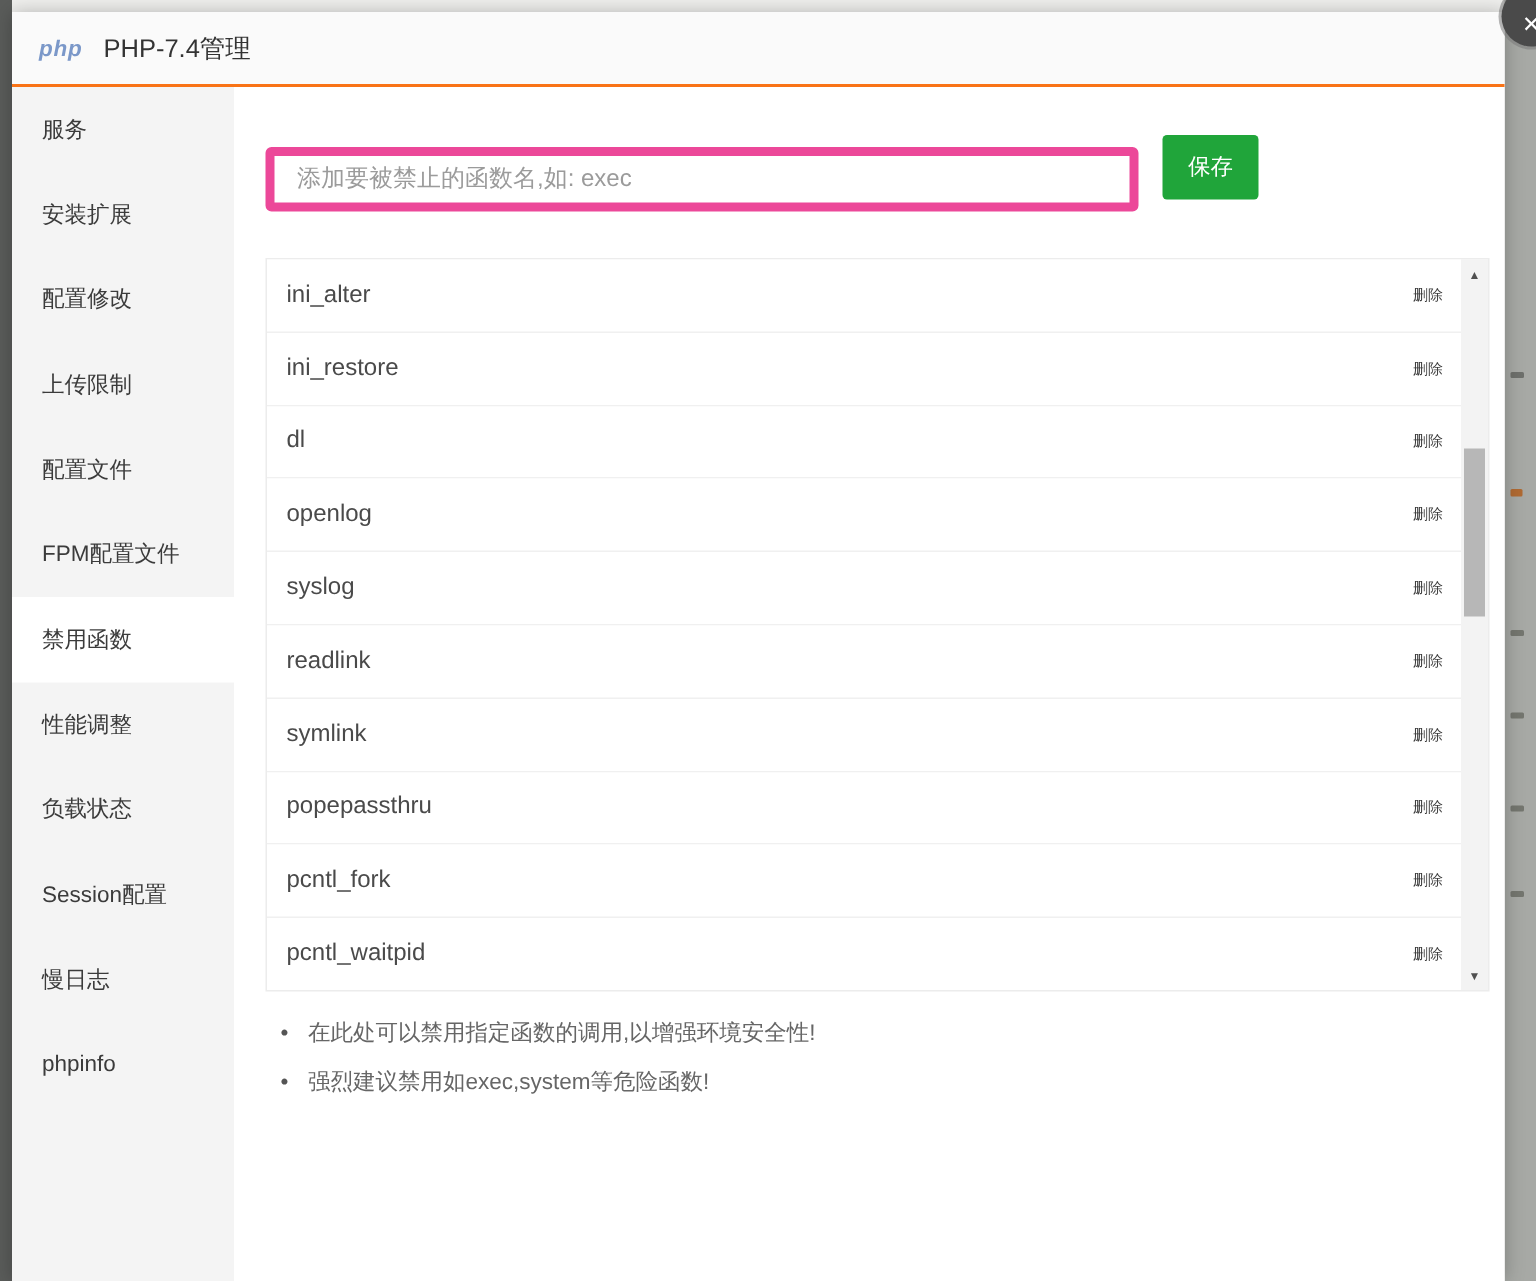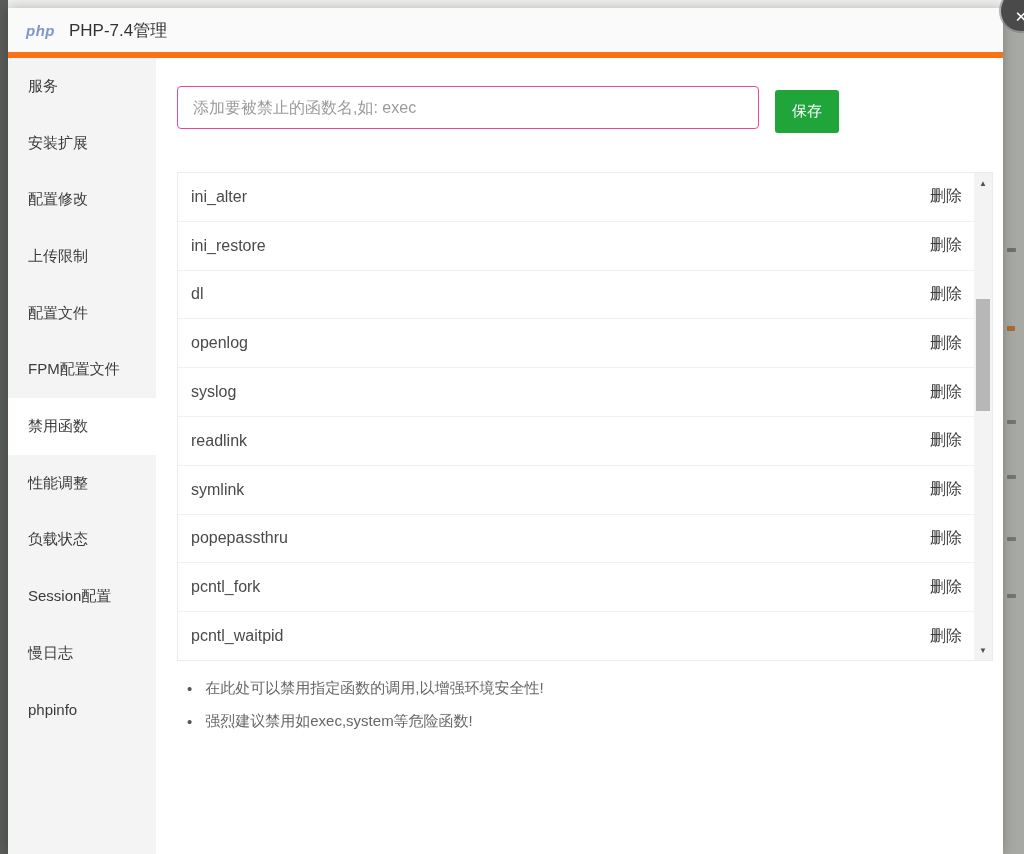--- a/index.html
+++ b/index.html
@@ -10,53 +10,53 @@
   
   .backdrop-top { position:absolute; left:0; top:0; width:1024px; height:8px; background:#f0f0ee; }
   .backdrop-left { position:absolute; left:0; top:0; width:8px; height:854px; background:#5a5c5a; }
   .backdrop-right { position:absolute; left:1003px; top:0; width:21px; height:854px; background:#a7a9a5; }
   .artifact { position:absolute; border-radius:1px; }
 
   
   .modal { position:absolute; left:8px; top:8px; width:995px; height:846px;
     background:#fff; box-shadow:0 0 12px rgba(0,0,0,0.25); }
   .modal-header { position:absolute; left:0; top:0; right:0; height:50px; background:#fafafa;
-    border-bottom:6px solid #f97316; display:flex; align-items:center; padding-left:18px; }
+    border-bottom:2px solid #f97316; display:flex; align-items:center; padding-left:18px; }
   .logo { font-style:italic; font-weight:bold; font-size:15px; color:#7b98c9; letter-spacing:0.5px; }
   .modal-title { margin-left:14px; font-size:17px; color:#333; }
   .close-btn { position:absolute; left:993px; top:-17px; width:40px; height:40px; border-radius:50%;
     background:#4a4a4a; box-shadow:0 0 0 2px rgba(120,120,120,0.55); color:#fff; z-index:30;
     display:flex; align-items:flex-end; justify-content:center; cursor:pointer; }
   .close-btn span { font-size:15px; font-weight:bold; line-height:1; padding-bottom:7px; }
 
   
   .sidebar { position:absolute; left:0; top:50px; width:148px; bottom:0; background:#f4f4f4; }
   .side-item { height:56.7px; display:flex; align-items:center; padding-left:20px;
     font-size:15px; color:#3b3b3b; cursor:pointer; }
   .side-item.active { background:#fff;align-items:center; }
 
   
   .content { position:absolute; left:148px; top:50px; right:0; bottom:0; background:#fff; }
-  .func-input { position:absolute; left:21px; top:28px; width:582px; height:43px;
-    border:1px solid #ec4899; border-radius:4px; padding:0 15px; font-size:16px; color:#333;
+  .func-input { position:absolute; left:21px; top:40px; width:582px; height:43px;
+    border:6px solid #ec4899; border-radius:4px; padding:0 15px; font-size:16px; color:#333;
     font-family:"Liberation Sans","DejaVu Sans",sans-serif; outline:none; }
   .func-input::placeholder { color:#9b9b9b; }
   .save-btn { position:absolute; left:619px; top:32px; width:64px; height:43px; border:none;
     border-radius:3px; color:#fff; font-size:15px; cursor:pointer;
     font-family:"Liberation Sans","DejaVu Sans",sans-serif; }
 
   
   .func-list { position:absolute; left:21px; top:114px; width:816px; height:489px;
     border:1px solid #ececec; background:#fff; }
   .rows { position:absolute; left:0; top:0; right:18px; bottom:0; display:flex; flex-direction:column; }
   .row { flex:1; display:flex; align-items:center; justify-content:space-between;
     padding:0 12px 0 13px; border-bottom:1px solid #f0f0f0; background:#fff; }
   .row:last-child { border-bottom:none; }
   .fn-name { font-size:16px; color:#4a4a4a; }
-  .del-link { font-size:16px; color:#3d3d3d; cursor:pointer; }
+  .del-link { font-size:10px; color:#3d3d3d; cursor:pointer; }
 
   
   .vbar { position:absolute; right:0; top:0; width:18px; bottom:0; background:#f3f3f3; }
   .vbar-arrow { position:absolute; left:0; width:18px; height:16px; display:flex;
     align-items:center; justify-content:center; font-size:8px; color:#505050; cursor:pointer; }
   .vbar-arrow.up { top:2px; } .vbar-arrow.down { bottom:2px; }
   .vbar-thumb { position:absolute; left:2px; width:14px; top:126px; height:112px;
     background:#b7b7b7; cursor:pointer; }
 
   

